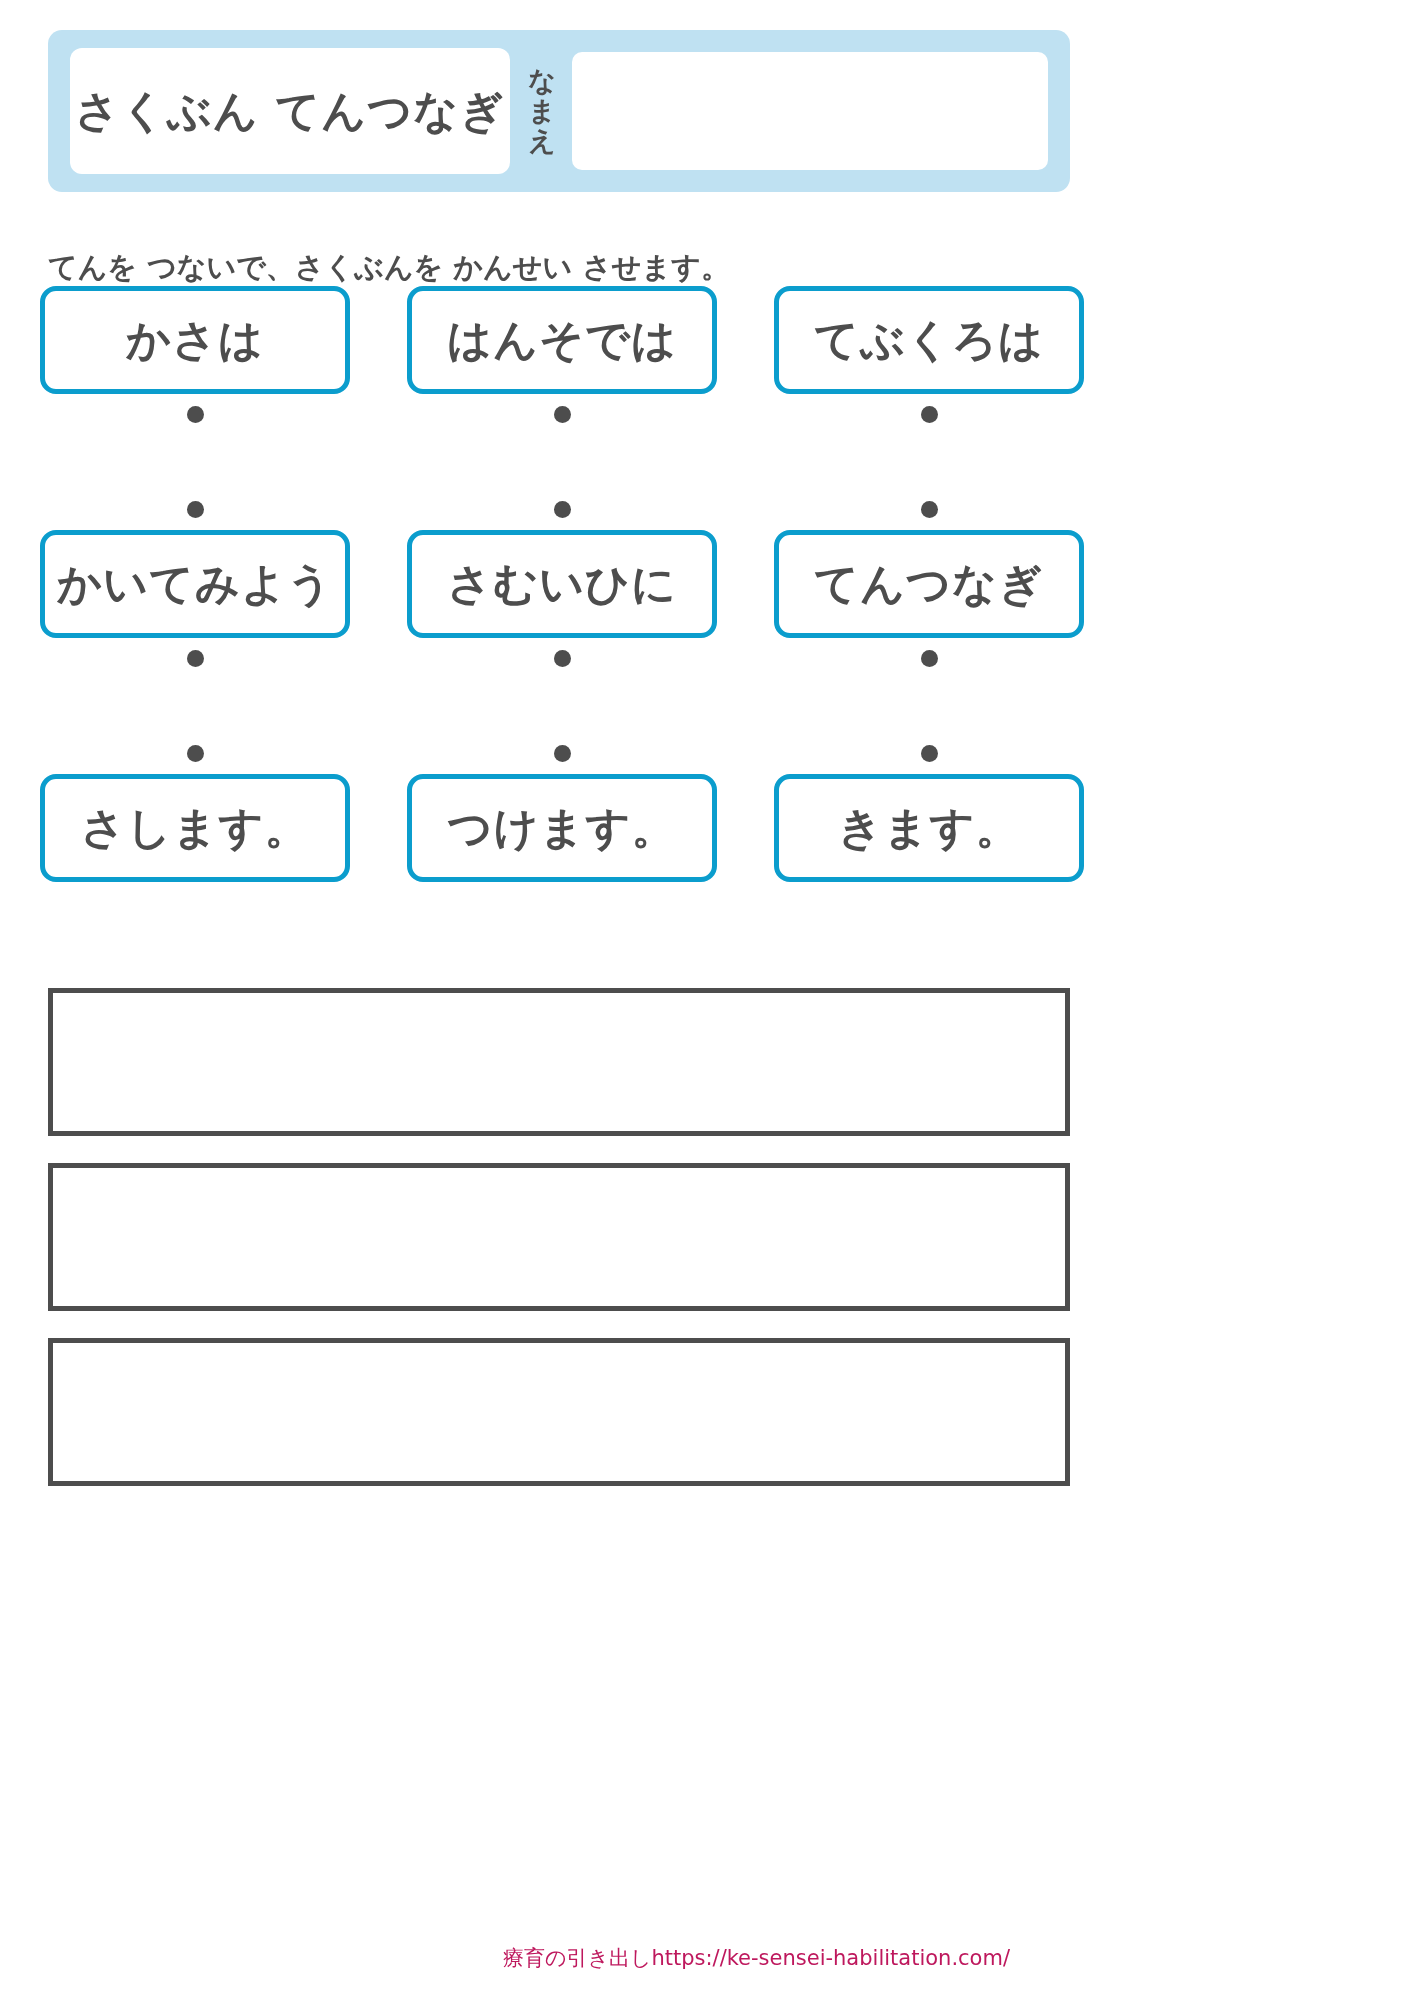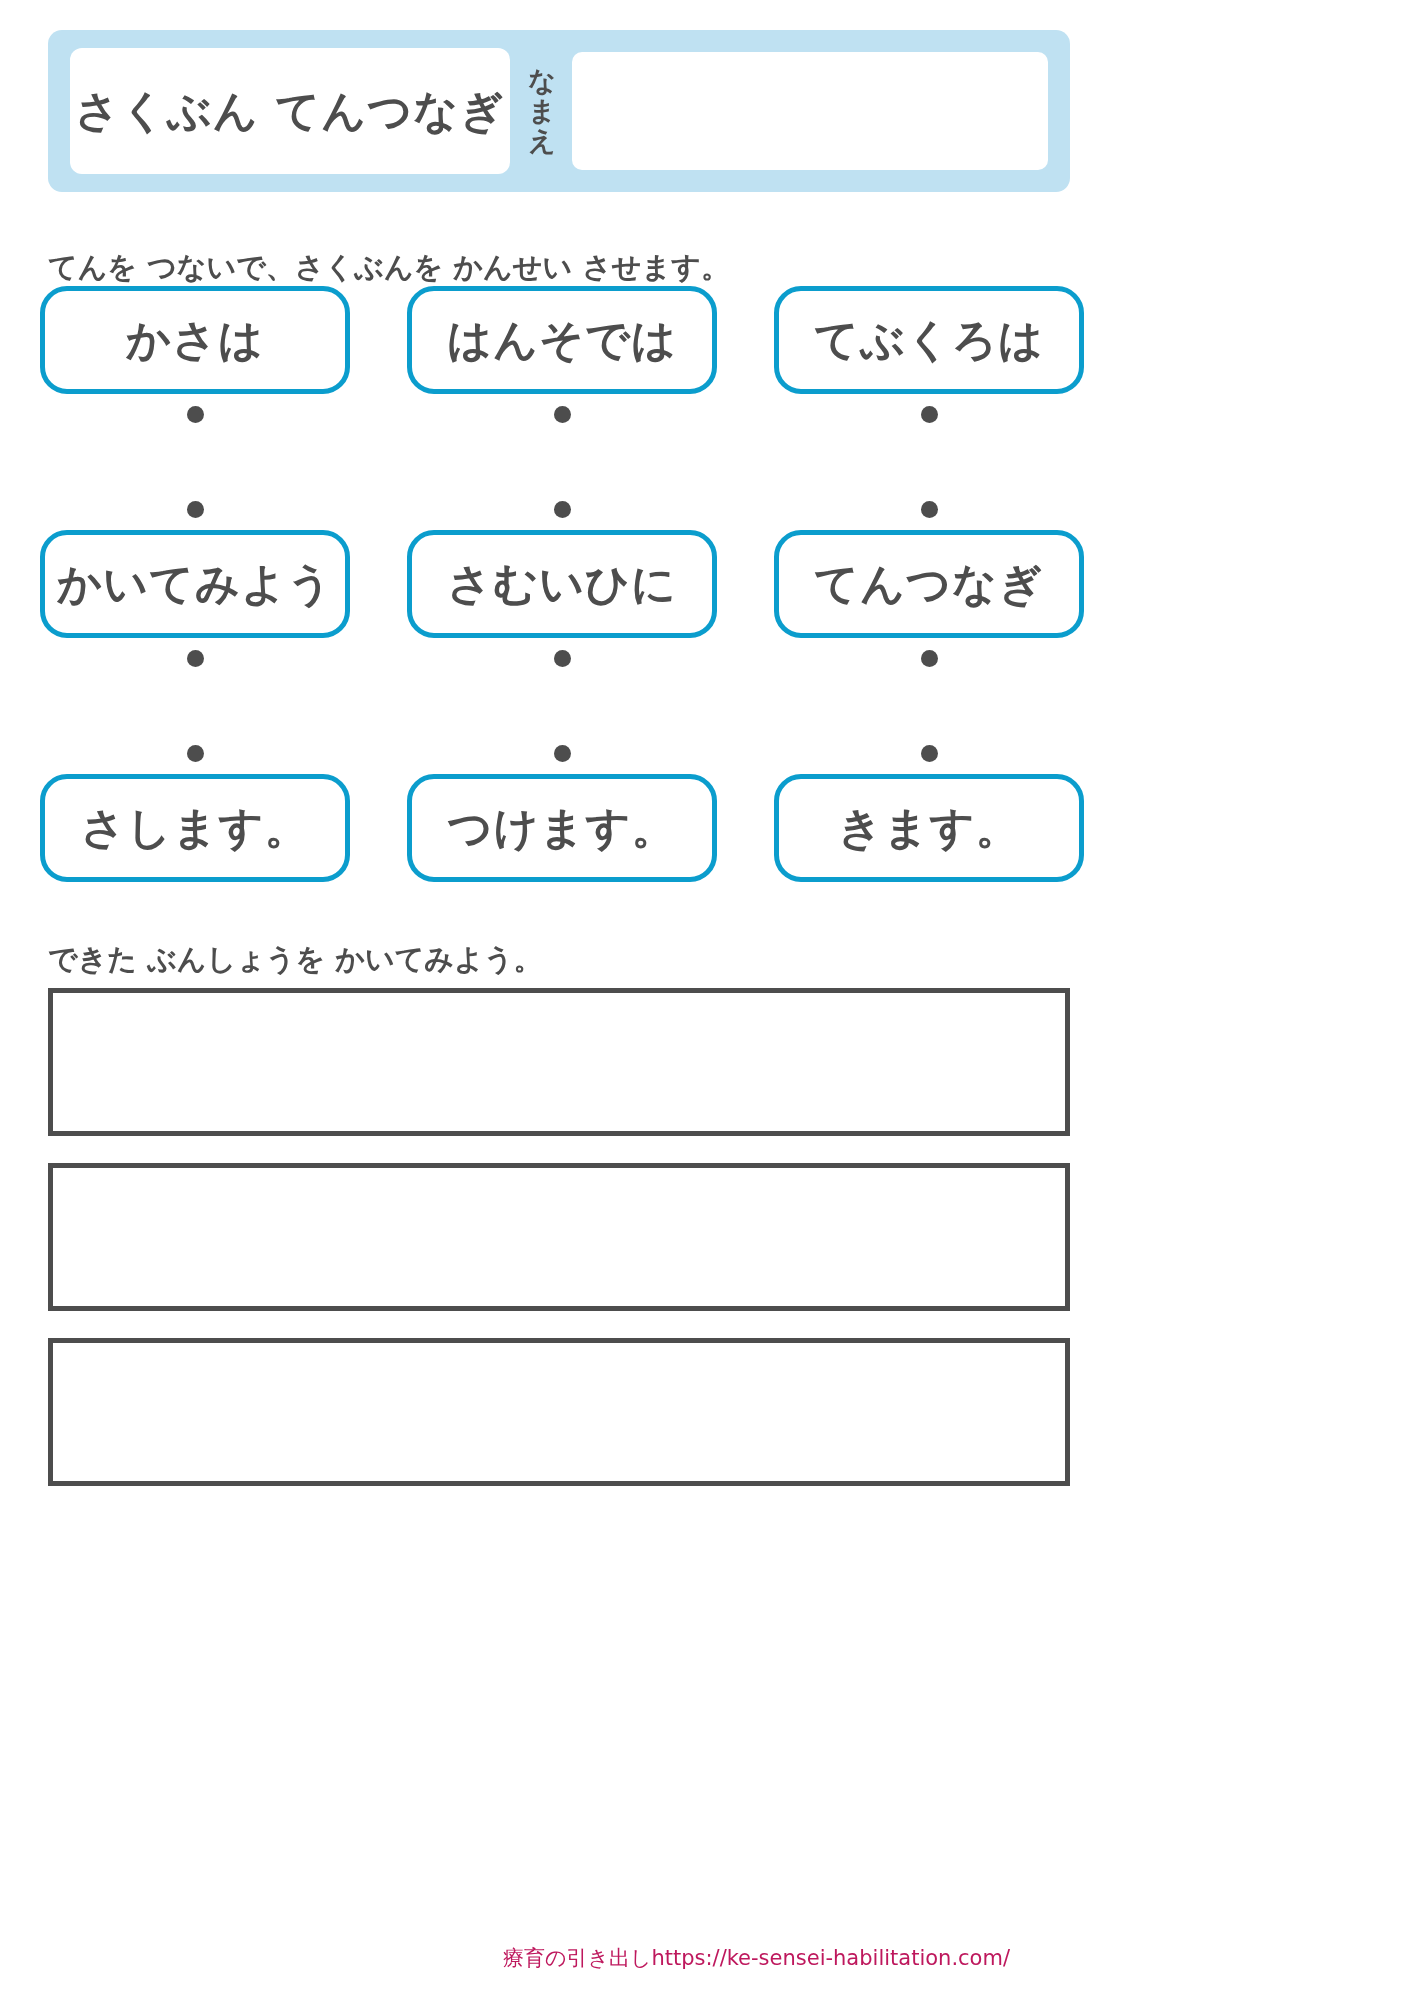--- a/index.html
+++ b/index.html
@@ -98,21 +98,21 @@
   .row {
     display: flex;
     justify-content: flex-start;
     gap: 57px;
     padding-left: 0px;
   }
   .word-box {
     width: 310px;
     height: 108px;
     border: 5px solid #0b9dcd;
-    border-radius: 27px;
+    border-radius: 16px;
     background: #ffffff;
     display: flex;
     align-items: center;
     justify-content: center;
     box-sizing: border-box;
     flex: none;
   }
   .word-text {
     font-size: 44px;
     font-weight: bold;
@@ -288,21 +288,20 @@
       <div class="word-box">
         <span class="word-text">つけます。</span>
       </div>
       <div class="word-box">
         <span class="word-text">きます。</span>
       </div>
     </div>
 
   </div>
 
-  <div class="write-label">できた ぶんしょうを かいてみよう。</div>
   <div class="write-boxes">
     <div class="write-box"></div>
     <div class="write-box"></div>
     <div class="write-box"></div>
   </div>
 
   <div class="footer">療育の引き出しhttps://ke-sensei-habilitation.com/</div>
 
 </div>
 

